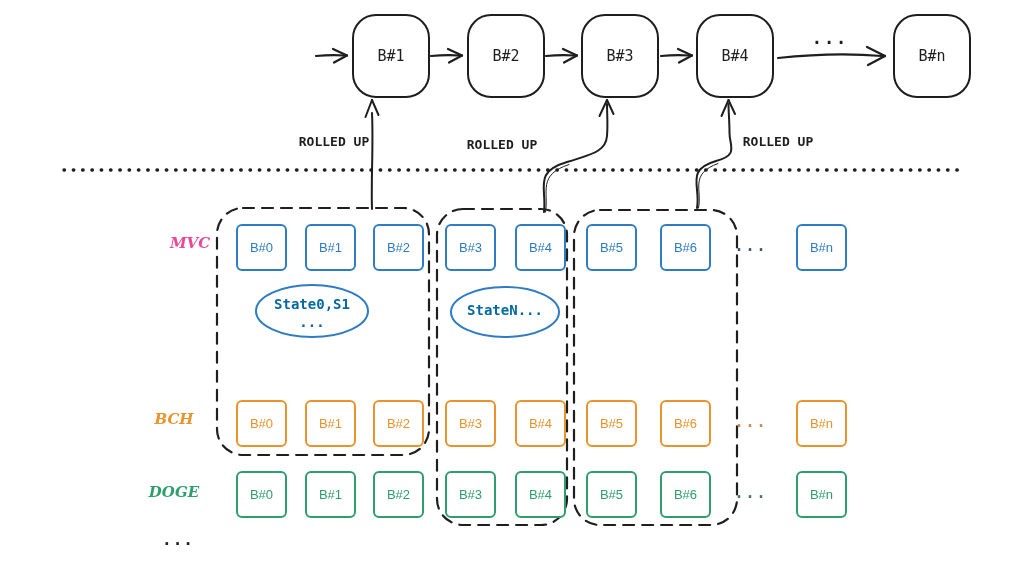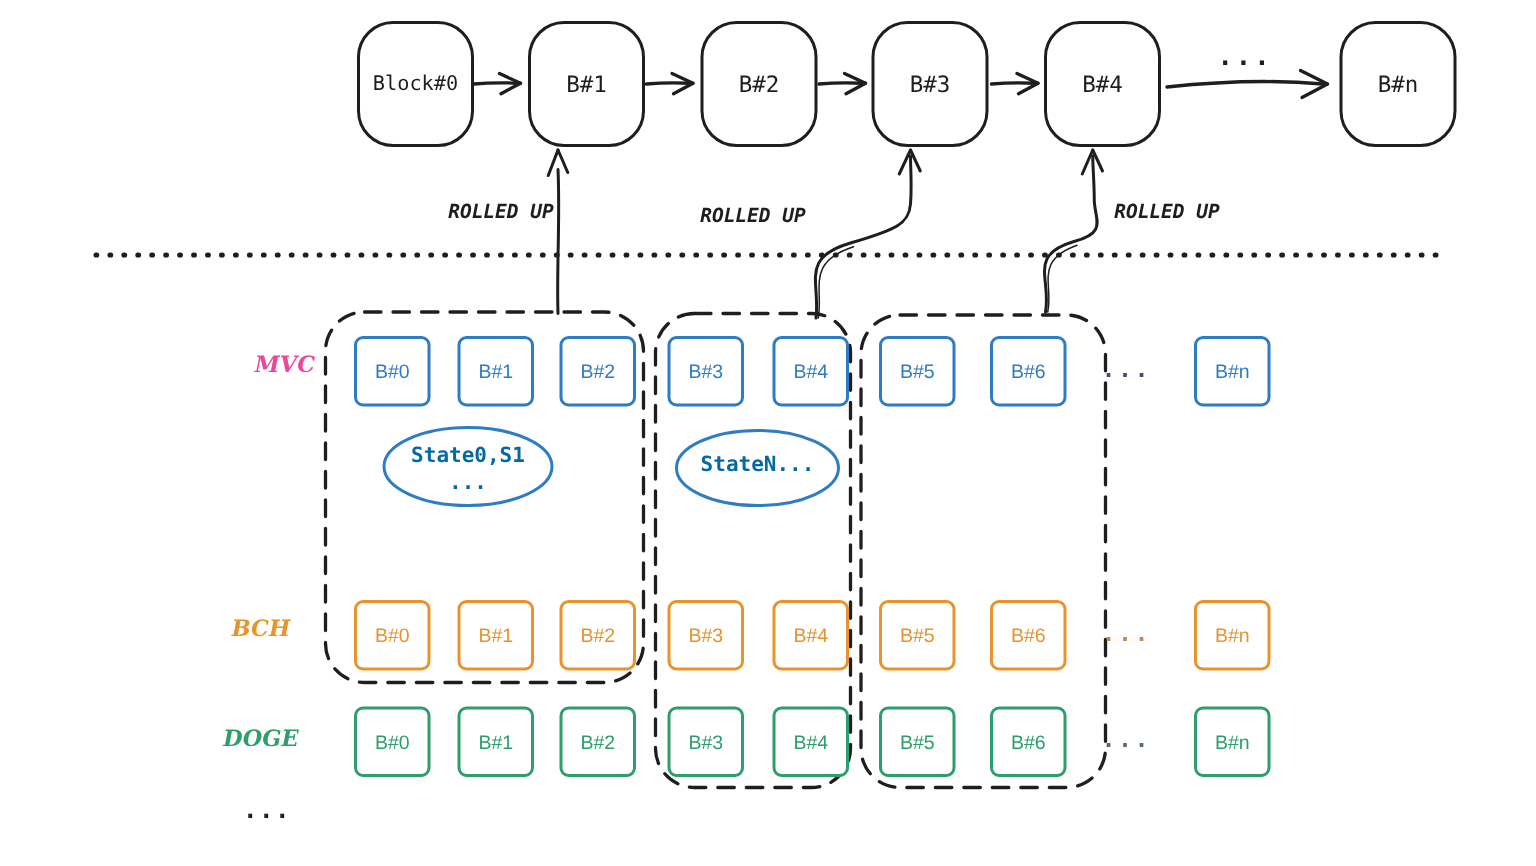--- a/index.html
+++ b/index.html
@@ -23,21 +23,21 @@
   .bch{color:#e8932c;border-color:#e8932c;}
   .doge{color:#2e9e6d;border-color:#2e9e6d;}
 
   .row-dots{position:absolute;width:30px;height:43px;display:flex;align-items:center;justify-content:center;
     font-family:"DejaVu Sans Mono",monospace;font-size:15px;letter-spacing:2px;font-weight:700;}
   .row-dots.mvc{color:#3f536b;border:none;}
   .row-dots.bch{color:#c08a52;border:none;}
   .row-dots.doge{color:#52705f;border:none;}
 
   .rolled{position:absolute;width:76px;text-align:center;font-family:"DejaVu Sans Mono",monospace;
-    font-size:13px;font-weight:600;letter-spacing:0px;color:#1e1e1e;white-space:nowrap;font-style:italic;}
+    font-size:13px;font-weight:600;letter-spacing:0px;color:#1e1e1e;white-space:nowrap;}
 
   .state-label{position:absolute;text-align:center;font-family:"DejaVu Sans Mono",monospace;
     font-size:14px;font-weight:600;color:#0369a1;line-height:1.25;}
 
   .chain-dots{position:absolute;left:800px;top:28px;width:60px;text-align:center;
     font-family:"DejaVu Sans Mono",monospace;font-size:17px;font-weight:700;color:#1e1e1e;letter-spacing:2px;}
 
   .bottom-dots{position:absolute;left:162px;top:530px;font-family:"DejaVu Sans Mono",monospace;
     font-size:16px;font-weight:700;color:#1e1e1e;letter-spacing:1px;}
 </style>
@@ -101,21 +101,20 @@
       <rect x="217" y="208" width="212" height="247" rx="26" stroke-width="2.2" stroke-dasharray="11 8"></rect>
       <rect x="437" y="209" width="130" height="316" rx="26" stroke-width="2.2" stroke-dasharray="11 8"></rect>
       <rect x="574" y="210" width="163" height="315" rx="26" stroke-width="2.2" stroke-dasharray="11 8"></rect>
     </g>
 
     <ellipse cx="312" cy="311" rx="56" ry="26" fill="none" stroke="#2e7cc3" stroke-width="2"></ellipse>
     <ellipse cx="505" cy="312" rx="54" ry="25" fill="none" stroke="#2e7cc3" stroke-width="2"></ellipse>
   </svg>
 
 
-  <div class="btc-box" style="left:238px;font-size:13.5px;">Block#0</div>
   <div class="btc-box" style="left:352px;">B#1</div>
   <div class="btc-box" style="left:467px;">B#2</div>
   <div class="btc-box" style="left:581px;">B#3</div>
   <div class="btc-box" style="left:696px;">B#4</div>
   <div class="btc-box" style="left:893px;">B#n</div>
 
   <div class="chain-dots">...</div>
 
   <div class="rolled" style="left:296px;top:134px;">ROLLED UP</div>
   <div class="rolled" style="left:464px;top:137px;">ROLLED UP</div>

